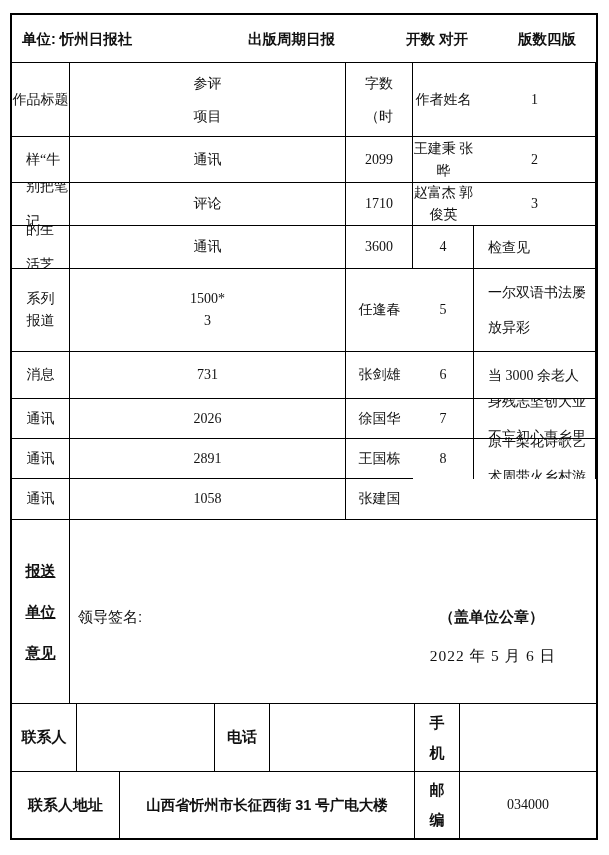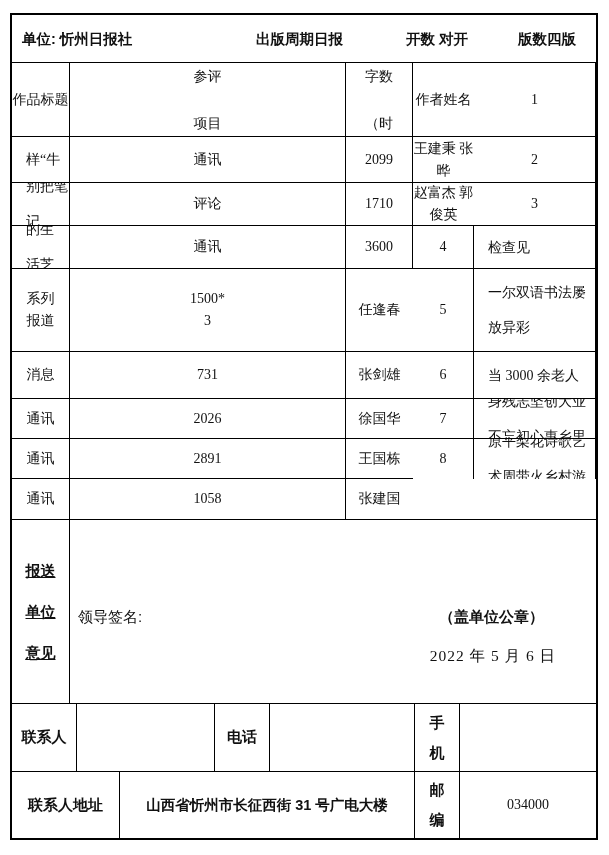--- a/index.html
+++ b/index.html
@@ -23,21 +23,21 @@
   
   .info-row {
     position: relative;
     height: 48px; flex: 0 0 48px;
     border-bottom: 1px solid #000;
     font-family: "Liberation Sans", "DejaVu Sans", sans-serif;
     font-weight: bold; font-size: 14.5px;
   }
   .info-row span { position: absolute; top: 50%; transform: translateY(-50%); white-space: nowrap; }
   .info-unit  { left: 10px; }
-  .info-cycle { left: 236px; margin-left: 8px; }
+  .info-cycle { left: 236px; }
   .info-size  { left: 394px; }
   .info-pages { left: 506px; }
 
   
   .main-grid {
     display: grid;
     grid-template-columns: 58px 276px 67px 61px 1fr;
     grid-template-rows: 74px 46px 43px 43px 83px 47px 40px 40px 40px;
     flex: 0 0 456px;
     font-size: 14px;
@@ -50,21 +50,21 @@
     line-height: 1.55;
     overflow: hidden;
   }
   .c.lastcol { border-right: none; }
   .c.no-bb  { border-bottom: none; }
   .c.title  {
     justify-content: flex-start; text-align: left;
     padding: 0 6px 0 14px;
     line-height: 35px;
   }
-  .c.hdr-multi { line-height: 47px; text-align: center; }
+  .c.hdr-multi { line-height: 33px; text-align: center; }
 
   
   .opinion-row {
     display: flex; flex: 0 0 184px;
     border-top: 1px solid #000;
   }
   .op-label {
     flex: 0 0 58px;
     border-right: 1px solid #000;
     display: flex; align-items: center; justify-content: center;

